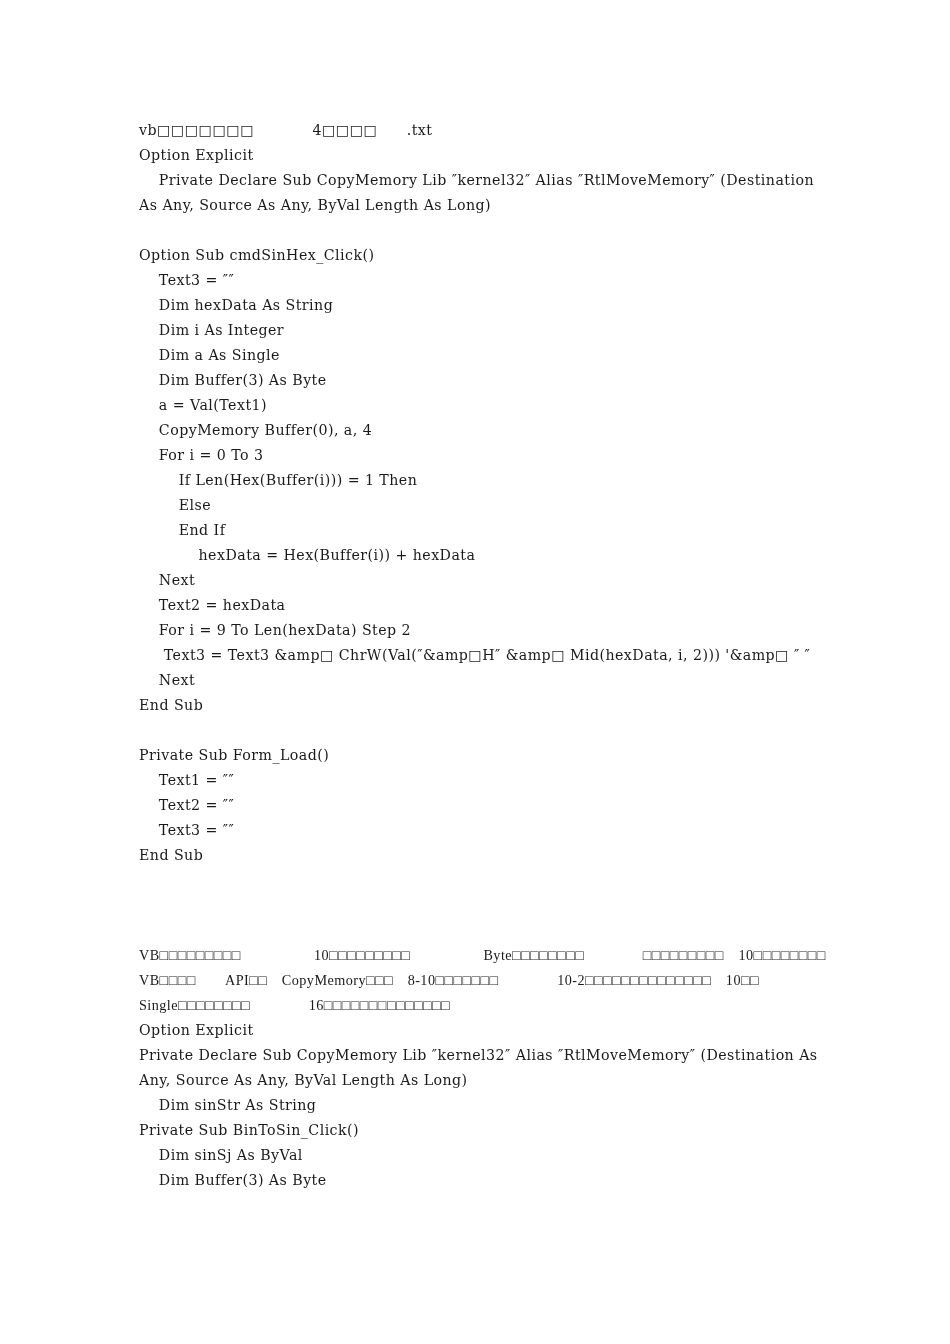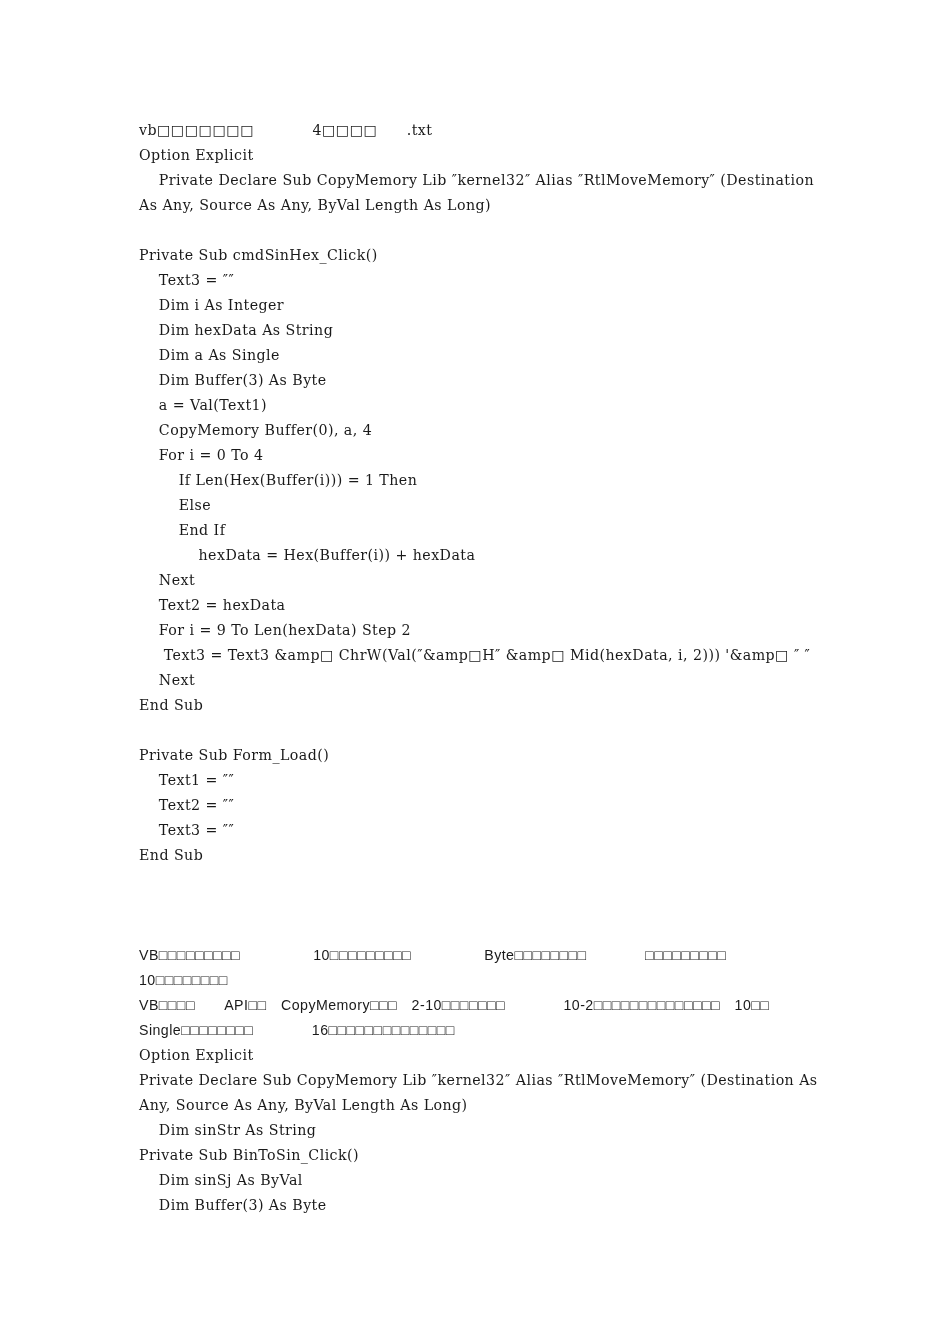--- a/index.html
+++ b/index.html
@@ -36,64 +36,64 @@
     letter-spacing: 0.45px;
     white-space: pre-wrap;
     word-break: break-word;
     color: #1a1a1a;
     min-height: 25px;
   }
   .line.blank {
     min-height: 25px;
   }
   .tofu {
-    font-family: Liberation Sans, sans-serif;
+    font-family: Liberation Serif, serif;
     letter-spacing: 0.45px;
   }
 </style>
 </head>
 <body>
 
 <div id="page">
   <div class="doc-body">
 
     <div class="line">vb□□□□□□□　　　　4□□□□　　.txt</div>
     <div class="line">Option Explicit</div>
     <div class="line">    Private Declare Sub CopyMemory Lib ″kernel32″ Alias ″RtlMoveMemory″ (Destination As Any, Source As Any, ByVal Length As Long)</div>
     <div class="line blank"></div>
-    <div class="line">Private Sub cmdSinHex_Click()</div>
+    <div class="line">Option Sub cmdSinHex_Click()</div>
     <div class="line">    Text3 = ″″</div>
+    <div class="line">    Dim hexData As String</div>
     <div class="line">    Dim i As Integer</div>
-    <div class="line">    Dim hexData As String</div>
     <div class="line">    Dim a As Single</div>
     <div class="line">    Dim Buffer(3) As Byte</div>
     <div class="line">    a = Val(Text1)</div>
     <div class="line">    CopyMemory Buffer(0), a, 4</div>
-    <div class="line">    For i = 0 To 4</div>
+    <div class="line">    For i = 0 To 3</div>
     <div class="line">        If Len(Hex(Buffer(i))) = 1 Then</div>
     <div class="line">        Else</div>
     <div class="line">        End If</div>
     <div class="line">            hexData = Hex(Buffer(i)) + hexData</div>
     <div class="line">    Next</div>
     <div class="line">    Text2 = hexData</div>
     <div class="line">    For i = 9 To Len(hexData) Step 2</div>
     <div class="line">     Text3 = Text3 &amp;amp□ ChrW(Val(″&amp;amp□H″ &amp;amp□ Mid(hexData, i, 2))) '&amp;amp□ ″ ″</div>
     <div class="line">    Next</div>
     <div class="line">End Sub</div>
     <div class="line blank"></div>
     <div class="line">Private Sub Form_Load()</div>
     <div class="line">    Text1 = ″″</div>
     <div class="line">    Text2 = ″″</div>
     <div class="line">    Text3 = ″″</div>
     <div class="line">End Sub</div>
     <div class="line blank"></div>
     <div class="line blank"></div>
     <div class="line blank"></div>
     <div class="line tofu">VB□□□□□□□□□　　　　　10□□□□□□□□□　　　　　Byte□□□□□□□□　　　　□□□□□□□□□　10□□□□□□□□</div>
-    <div class="line tofu">VB□□□□　　API□□　CopyMemory□□□　2-10□□□□□□□　　　　10-2□□□□□□□□□□□□□□　10□□　Single□□□□□□□□　　　　16□□□□□□□□□□□□□□</div>
+    <div class="line tofu">VB□□□□　　API□□　CopyMemory□□□　8-10□□□□□□□　　　　10-2□□□□□□□□□□□□□□　10□□　Single□□□□□□□□　　　　16□□□□□□□□□□□□□□</div>
     <div class="line">Option Explicit</div>
     <div class="line">Private Declare Sub CopyMemory Lib ″kernel32″ Alias ″RtlMoveMemory″ (Destination As Any, Source As Any, ByVal Length As Long)</div>
     <div class="line">    Dim sinStr As String</div>
     <div class="line">Private Sub BinToSin_Click()</div>
     <div class="line">    Dim sinSj As ByVal</div>
     <div class="line">    Dim Buffer(3) As Byte</div>
 
   </div>
 </div>
 

